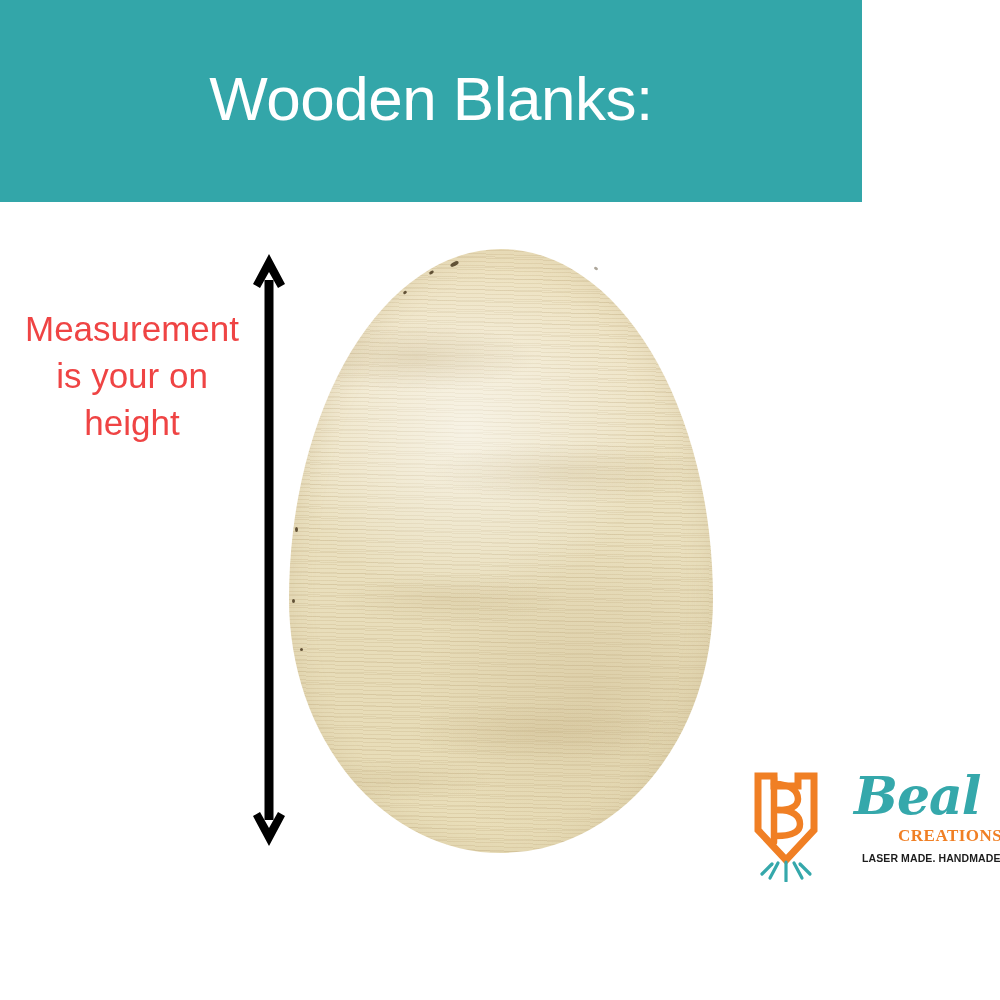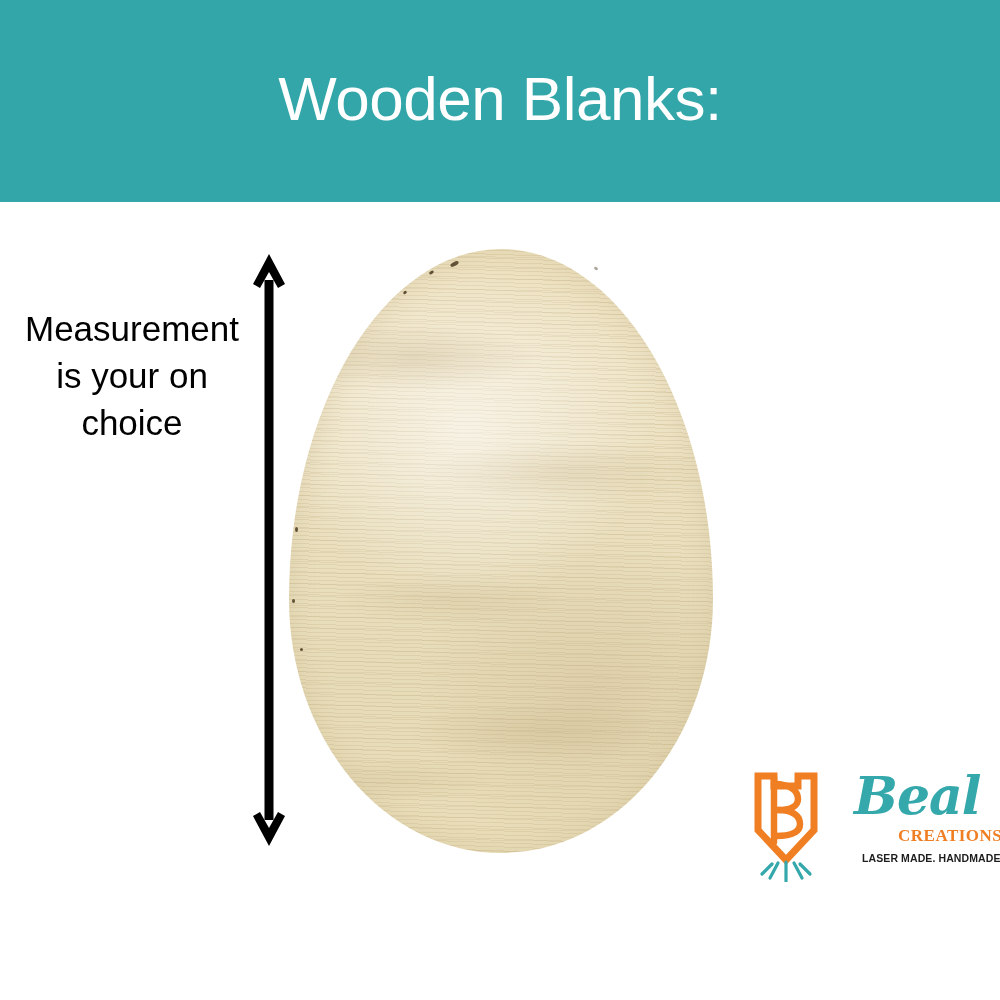--- a/index.html
+++ b/index.html
@@ -19,21 +19,21 @@
     height: 1000px;
     background: #ffffff;
     overflow: hidden;
   }
 
   
   .header-banner {
     position: absolute;
     left: 0;
     top: 0;
-    width: 1000px;
+    width: 862px;
     height: 202px;
     background: #33a6a9;
     display: flex;
     flex-direction: column;
     align-items: center;
     justify-content: center;
     box-sizing: border-box;
     padding-bottom: 4px;
   }
   .header-line {
@@ -47,21 +47,21 @@
     white-space: nowrap;
   }
 
   
   .caption-block {
     position: absolute;
     left: 8px;
     top: 305px;
     width: 248px;
     text-align: center;
-    color: #000000;
+    color: #ef4444;
     font-family: "Liberation Sans", sans-serif;
     font-size: 35px;
     line-height: 47px;
     font-weight: 400;
   }
   .caption-line { display: block; white-space: nowrap; }
 
   
   .arrow {
     position: absolute;
@@ -230,21 +230,21 @@
 
 <div id="page">
 
   <div class="header-banner">
     <div class="header-line">Wooden Blanks:</div>
   </div>
 
   <div class="caption-block">
     <span class="caption-line">Measurement</span>
     <span class="caption-line">is your on</span>
-    <span class="caption-line">choice</span>
+    <span class="caption-line">height</span>
   </div>
 
   <div class="arrow">
     <svg width="34" height="596" viewBox="0 0 34 596" xmlns="http://www.w3.org/2000/svg">
       <rect x="12.5" y="28" width="9" height="540" fill="#000000"></rect>
       <path d="M17 2 L33 32 L26 36 L17 20 L8 36 L1 32 Z" fill="#000000"></path>
       <path d="M17 594 L33 564 L26 560 L17 576 L8 560 L1 564 Z" fill="#000000"></path>
     </svg>
   </div>
 

